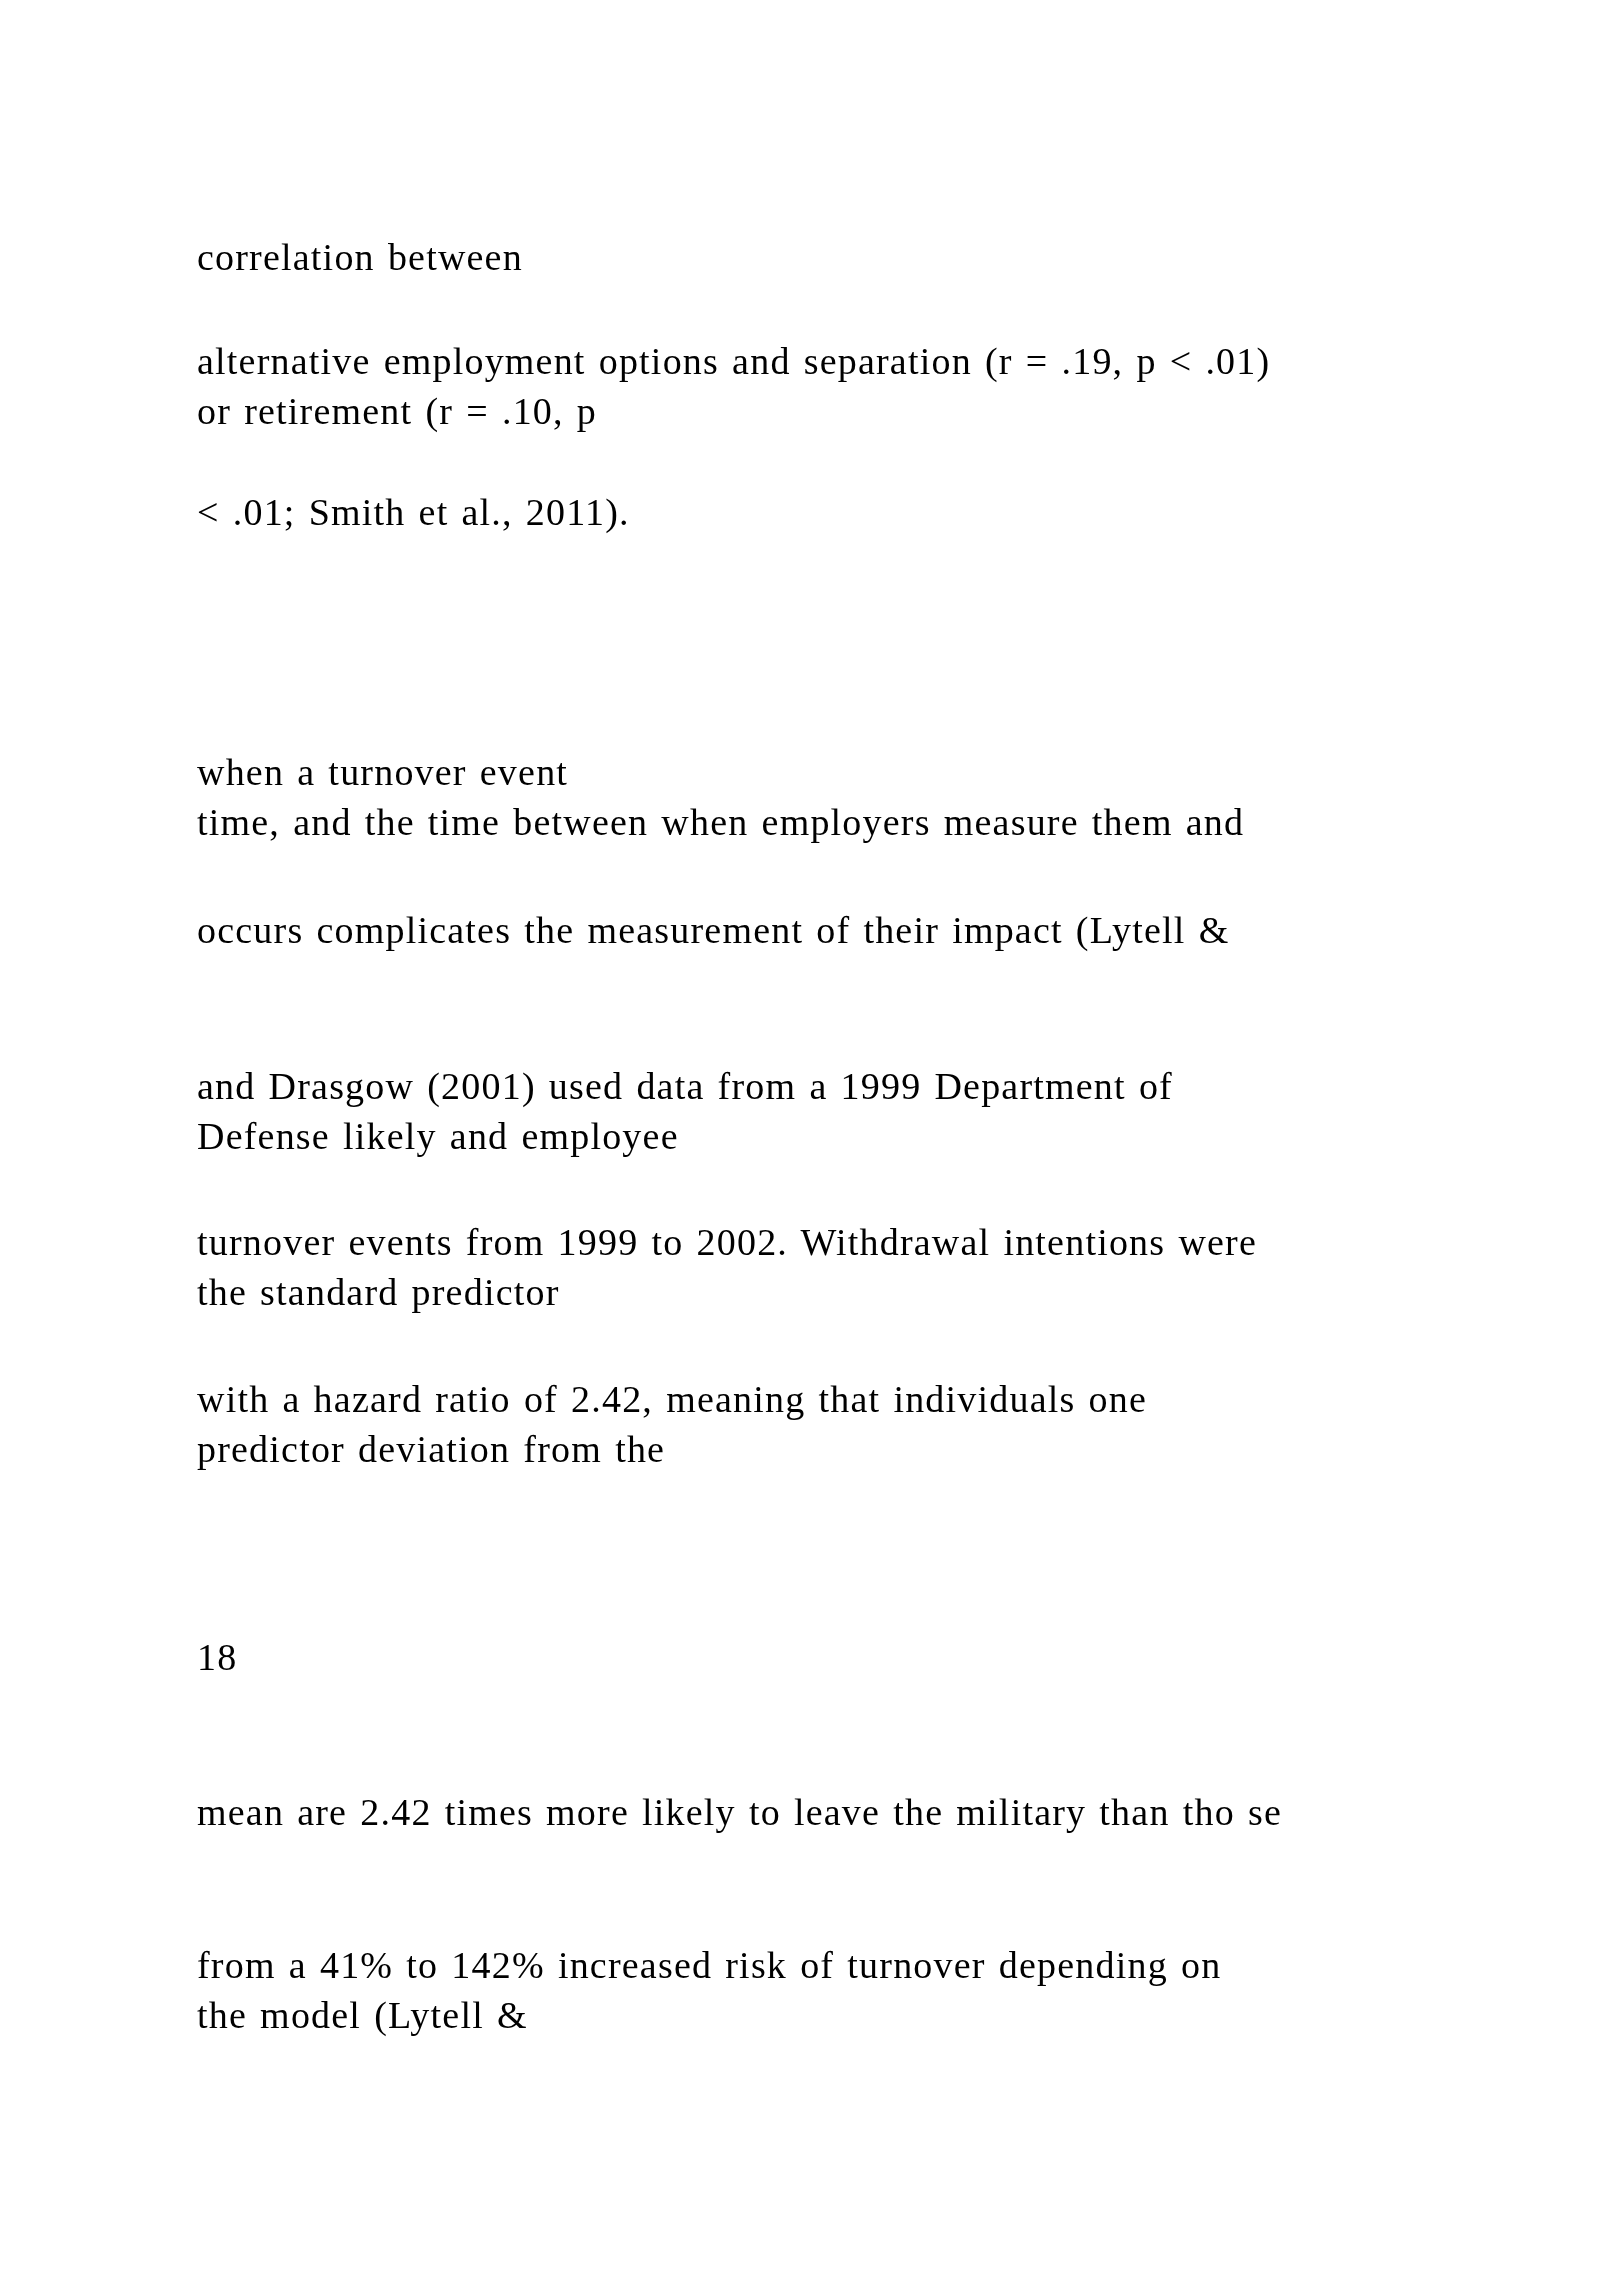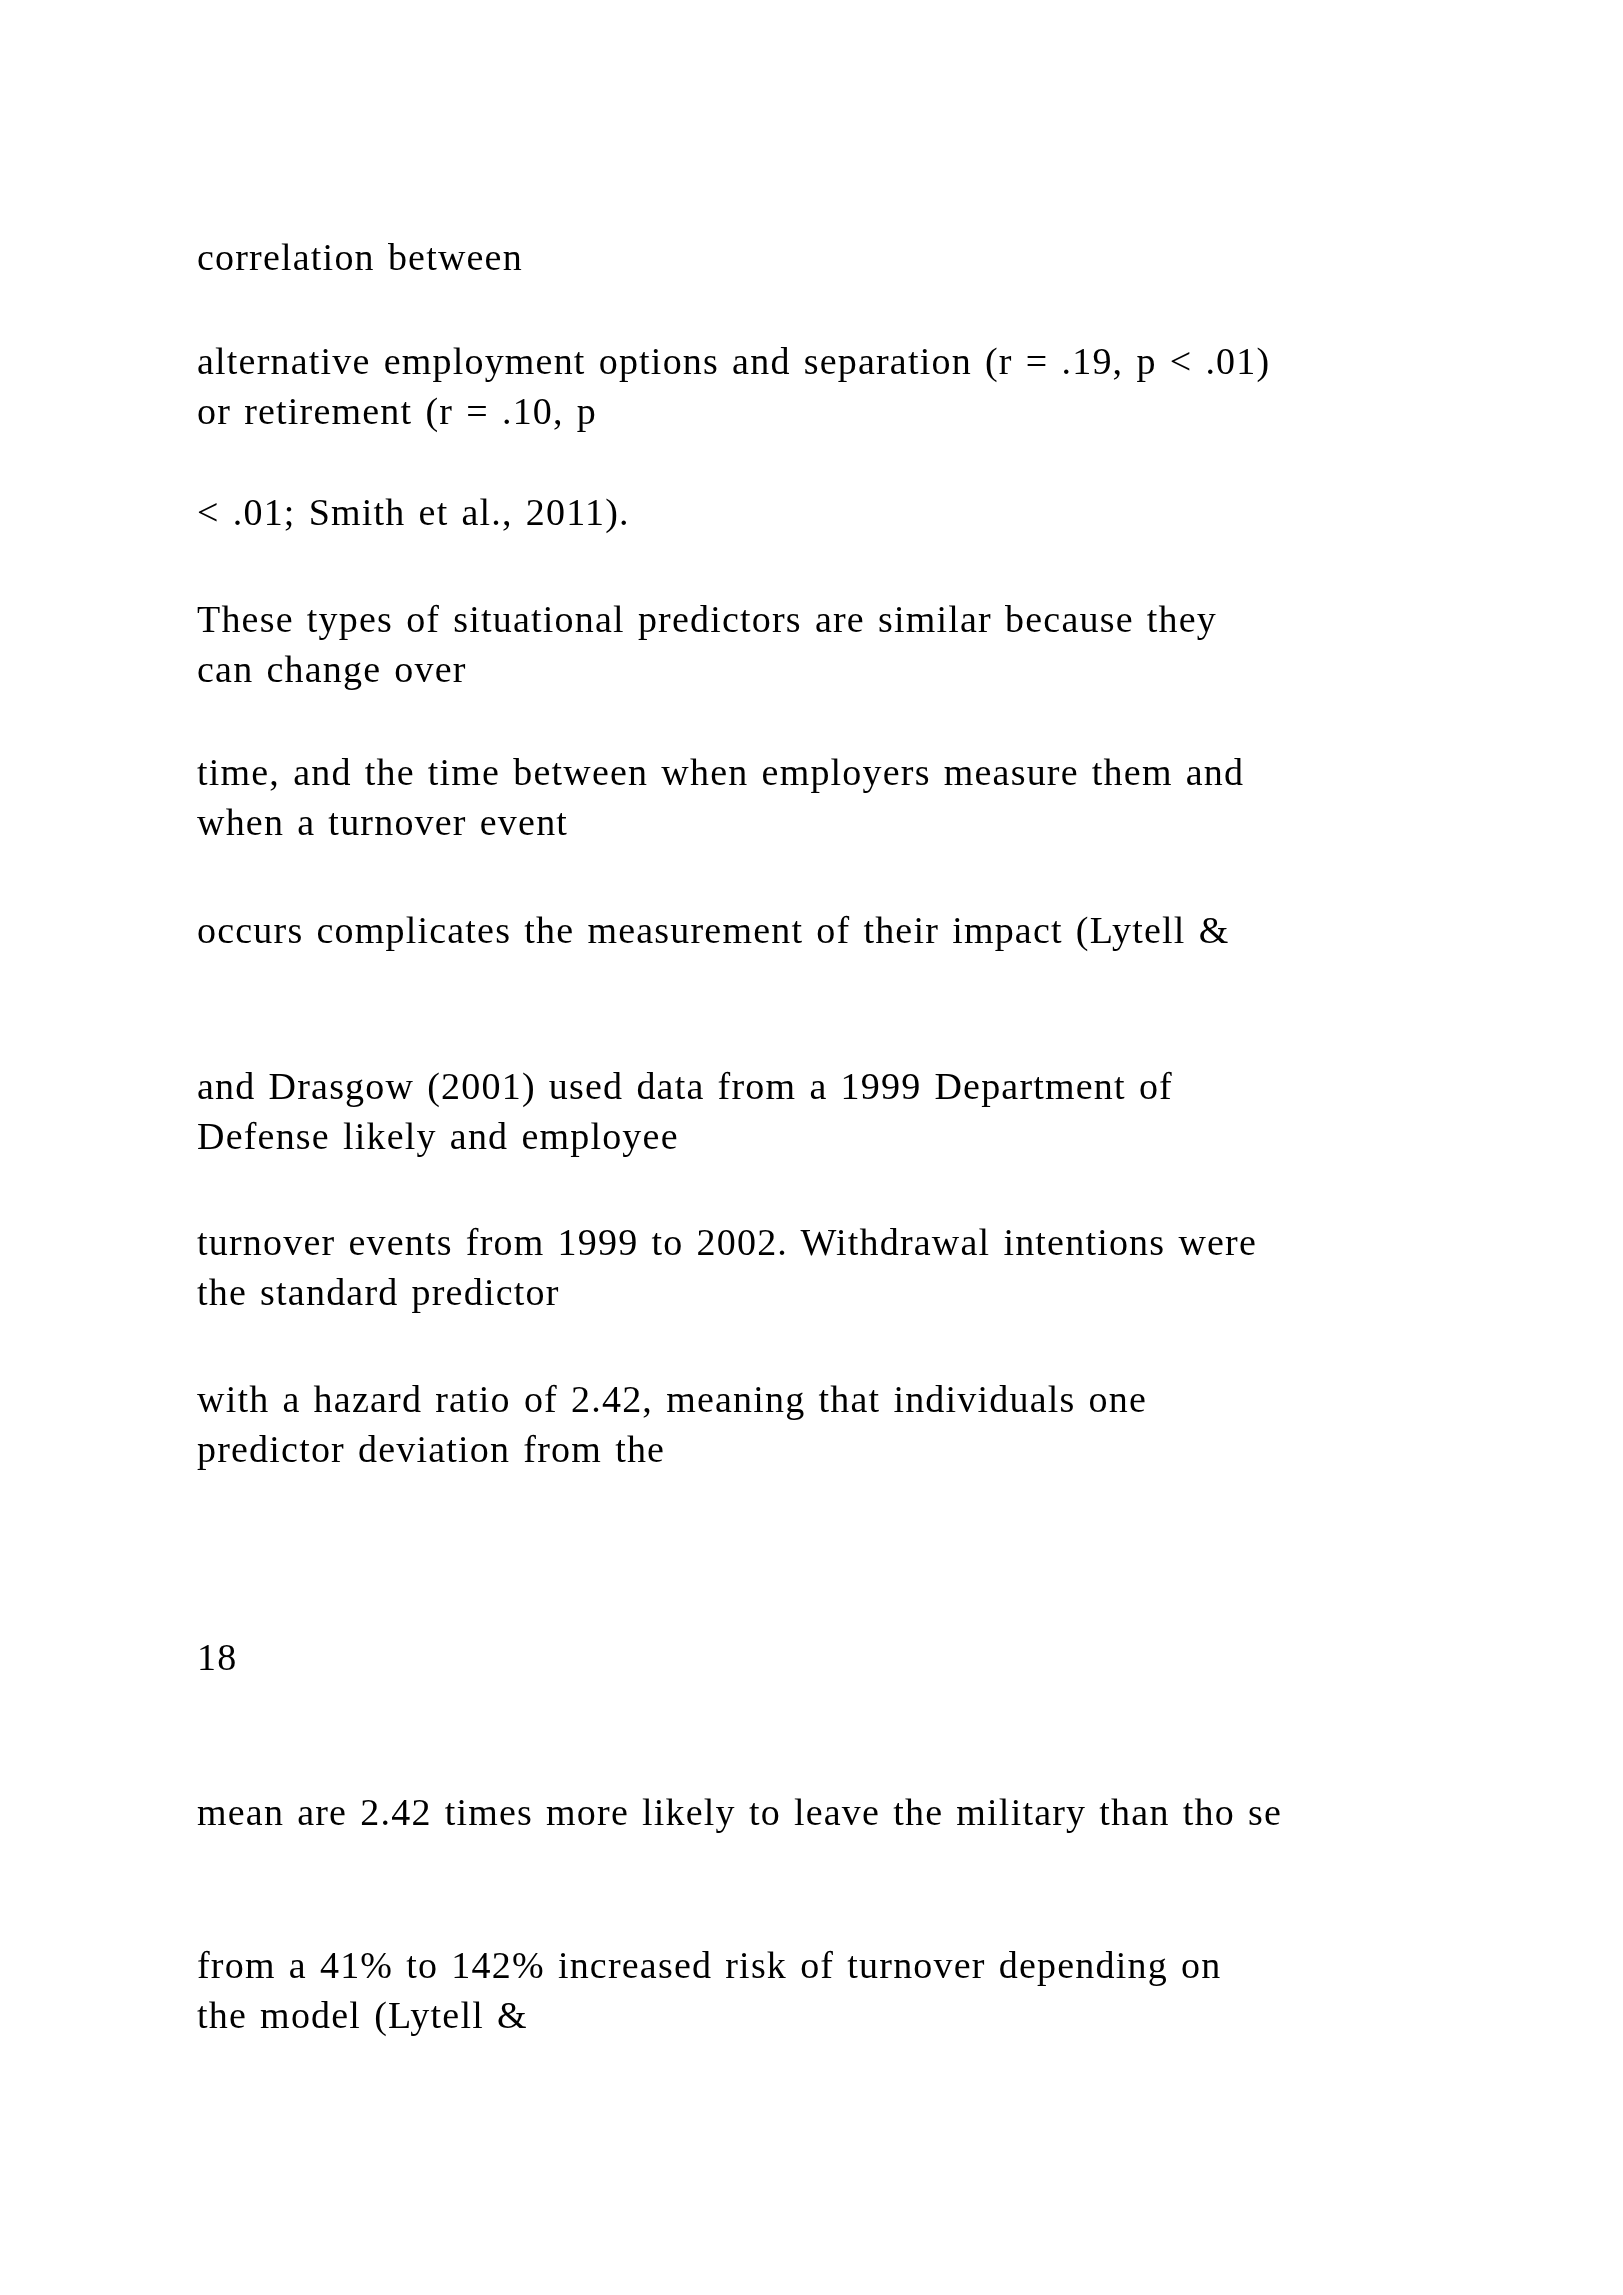--- a/index.html
+++ b/index.html
@@ -42,28 +42,24 @@
 
   <p class="para" style="top:298px">
     <span class="ln">alternative employment options and separation (r = .19, p &lt; .01)</span>
     <span class="ln">or retirement (r = .10, p</span>
   </p>
 
   <p class="para" style="top:449px">
     <span class="ln">&lt; .01; Smith et al., 2011).</span>
   </p>
 
-  <p class="para" style="top:556px">
-    <span class="ln">These types of situational predictors are similar because they</span>
-    <span class="ln">can change over</span>
-  </p>
 
   <p class="para" style="top:709px">
+    <span class="ln">when a turnover event</span>
     <span class="ln">time, and the time between when employers measure them and</span>
-    <span class="ln">when a turnover event</span>
   </p>
 
   <p class="para" style="top:867px">
     <span class="ln">occurs complicates the measurement of their impact (Lytell &amp;</span>
   </p>
 
   <p class="para" style="top:1023px">
     <span class="ln">and Drasgow (2001) used data from a 1999 Department of</span>
     <span class="ln">Defense likely and employee</span>
   </p>

